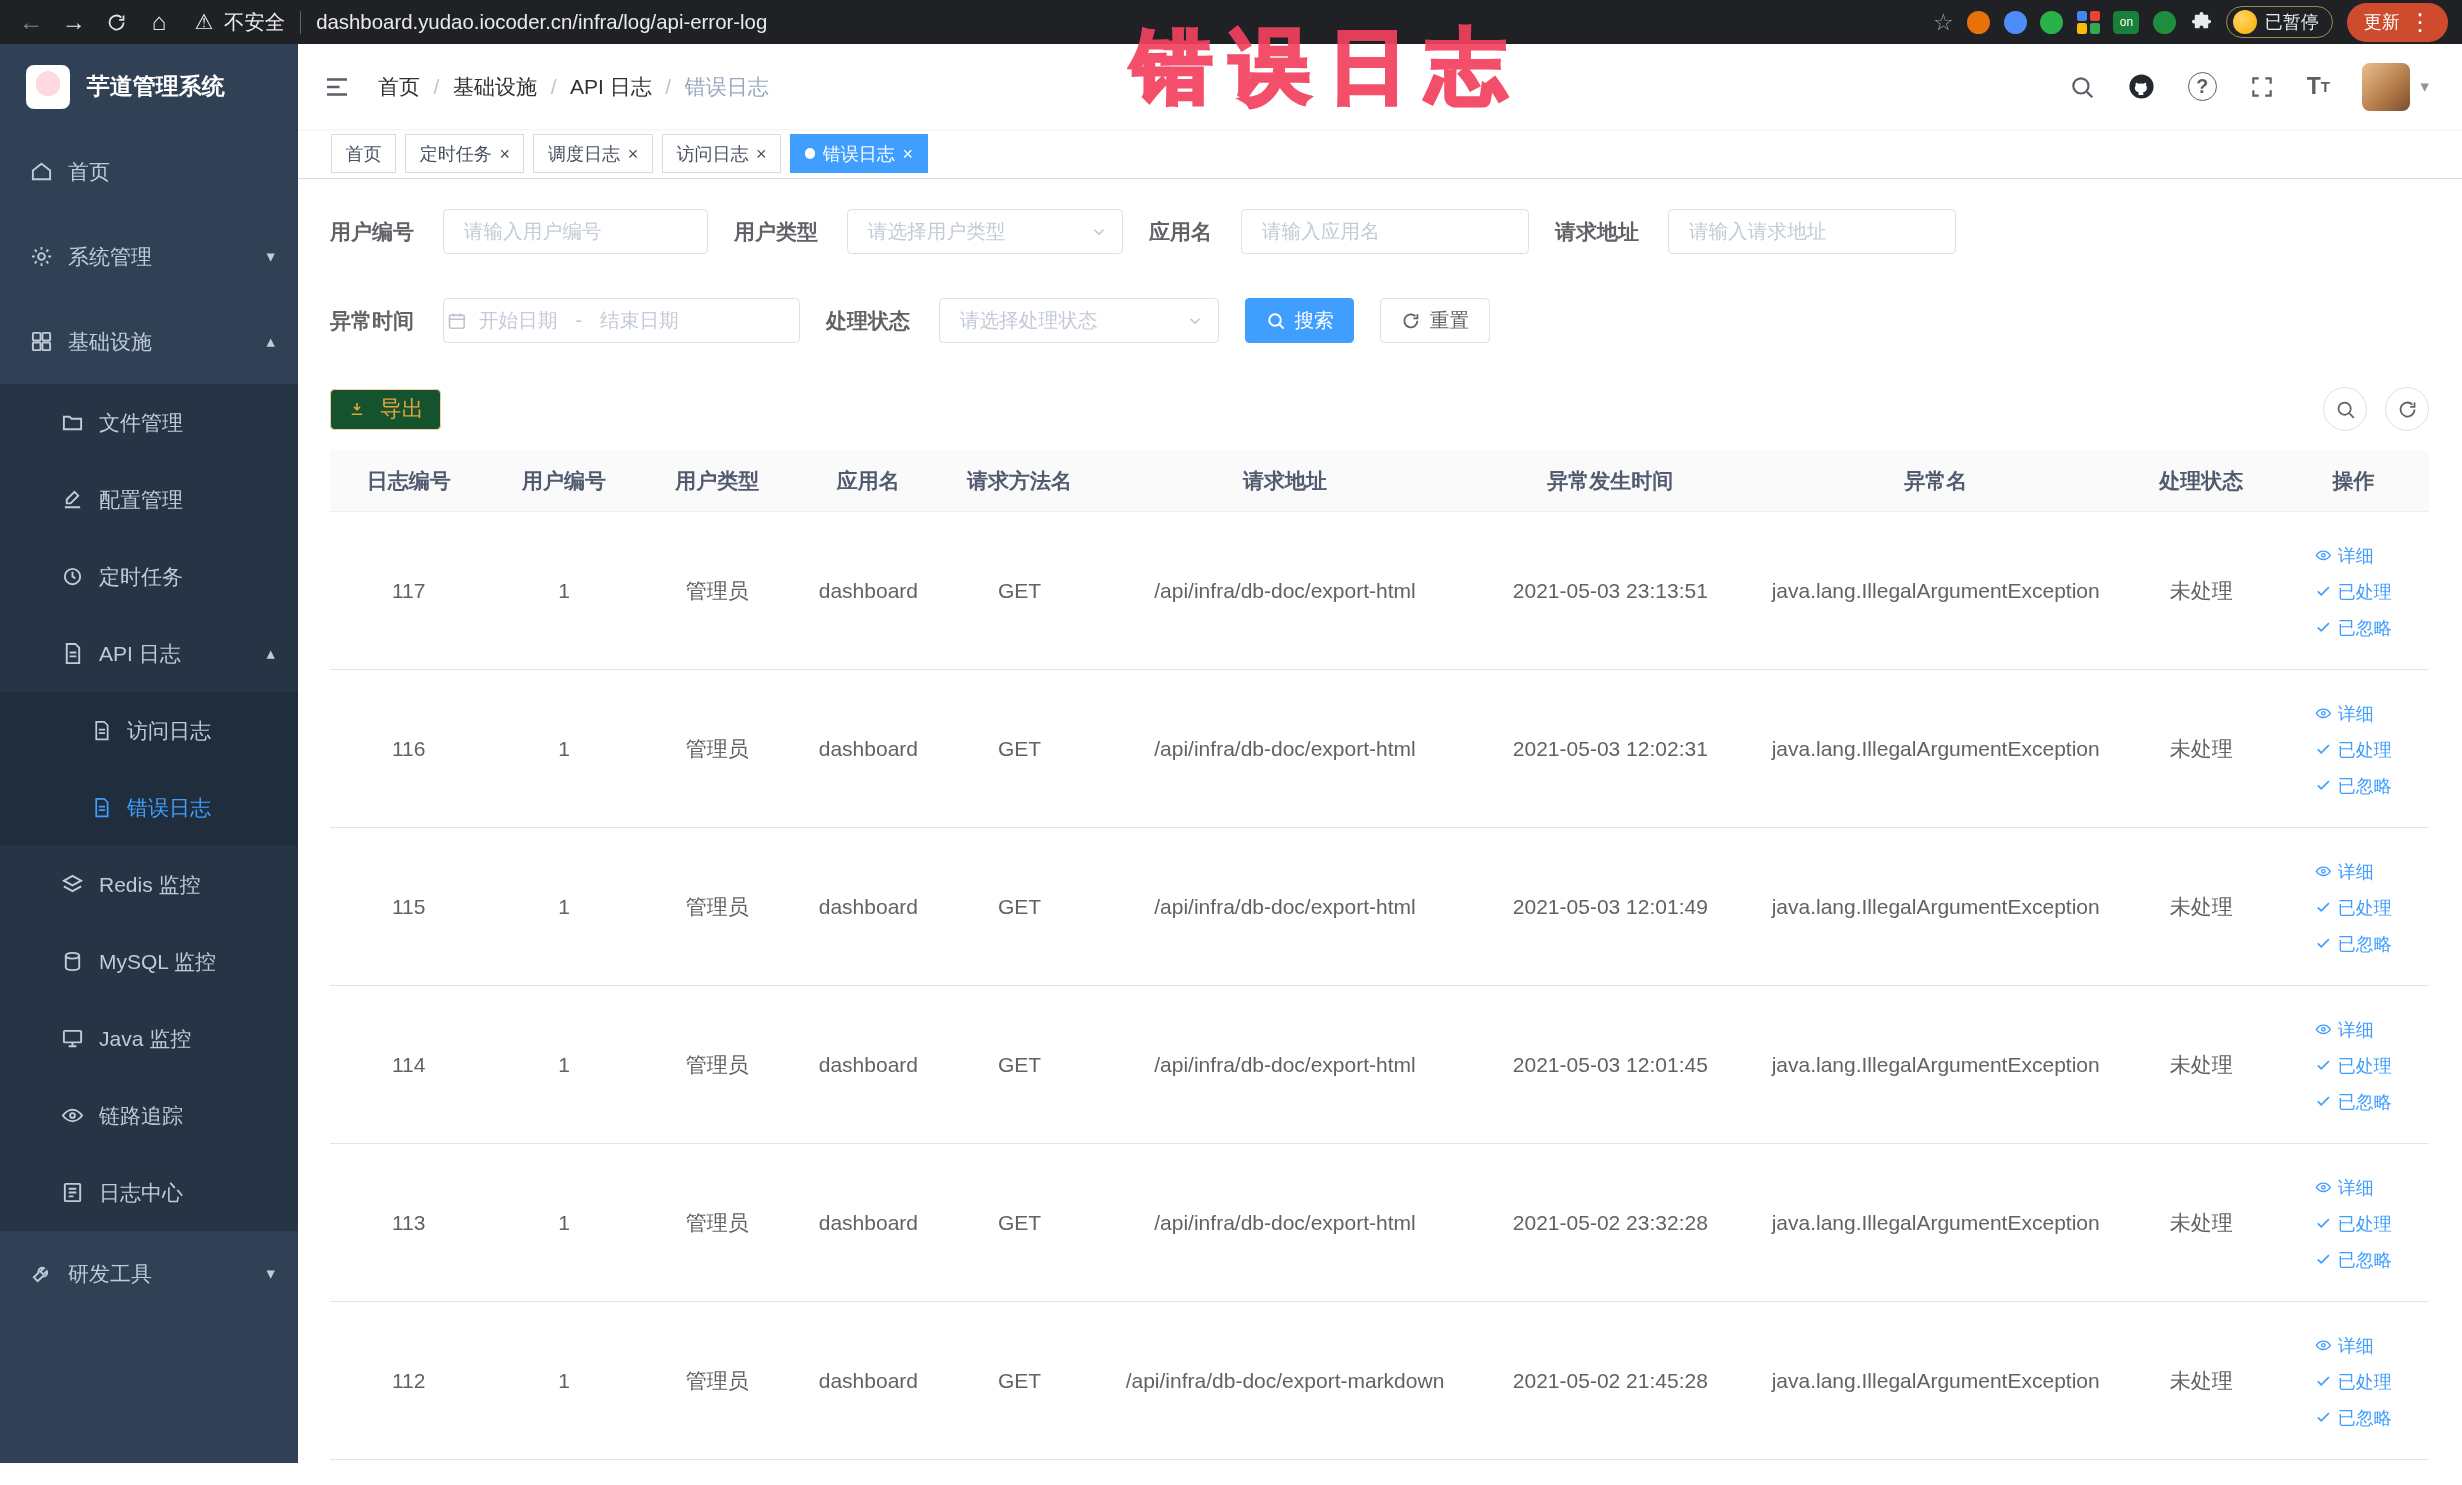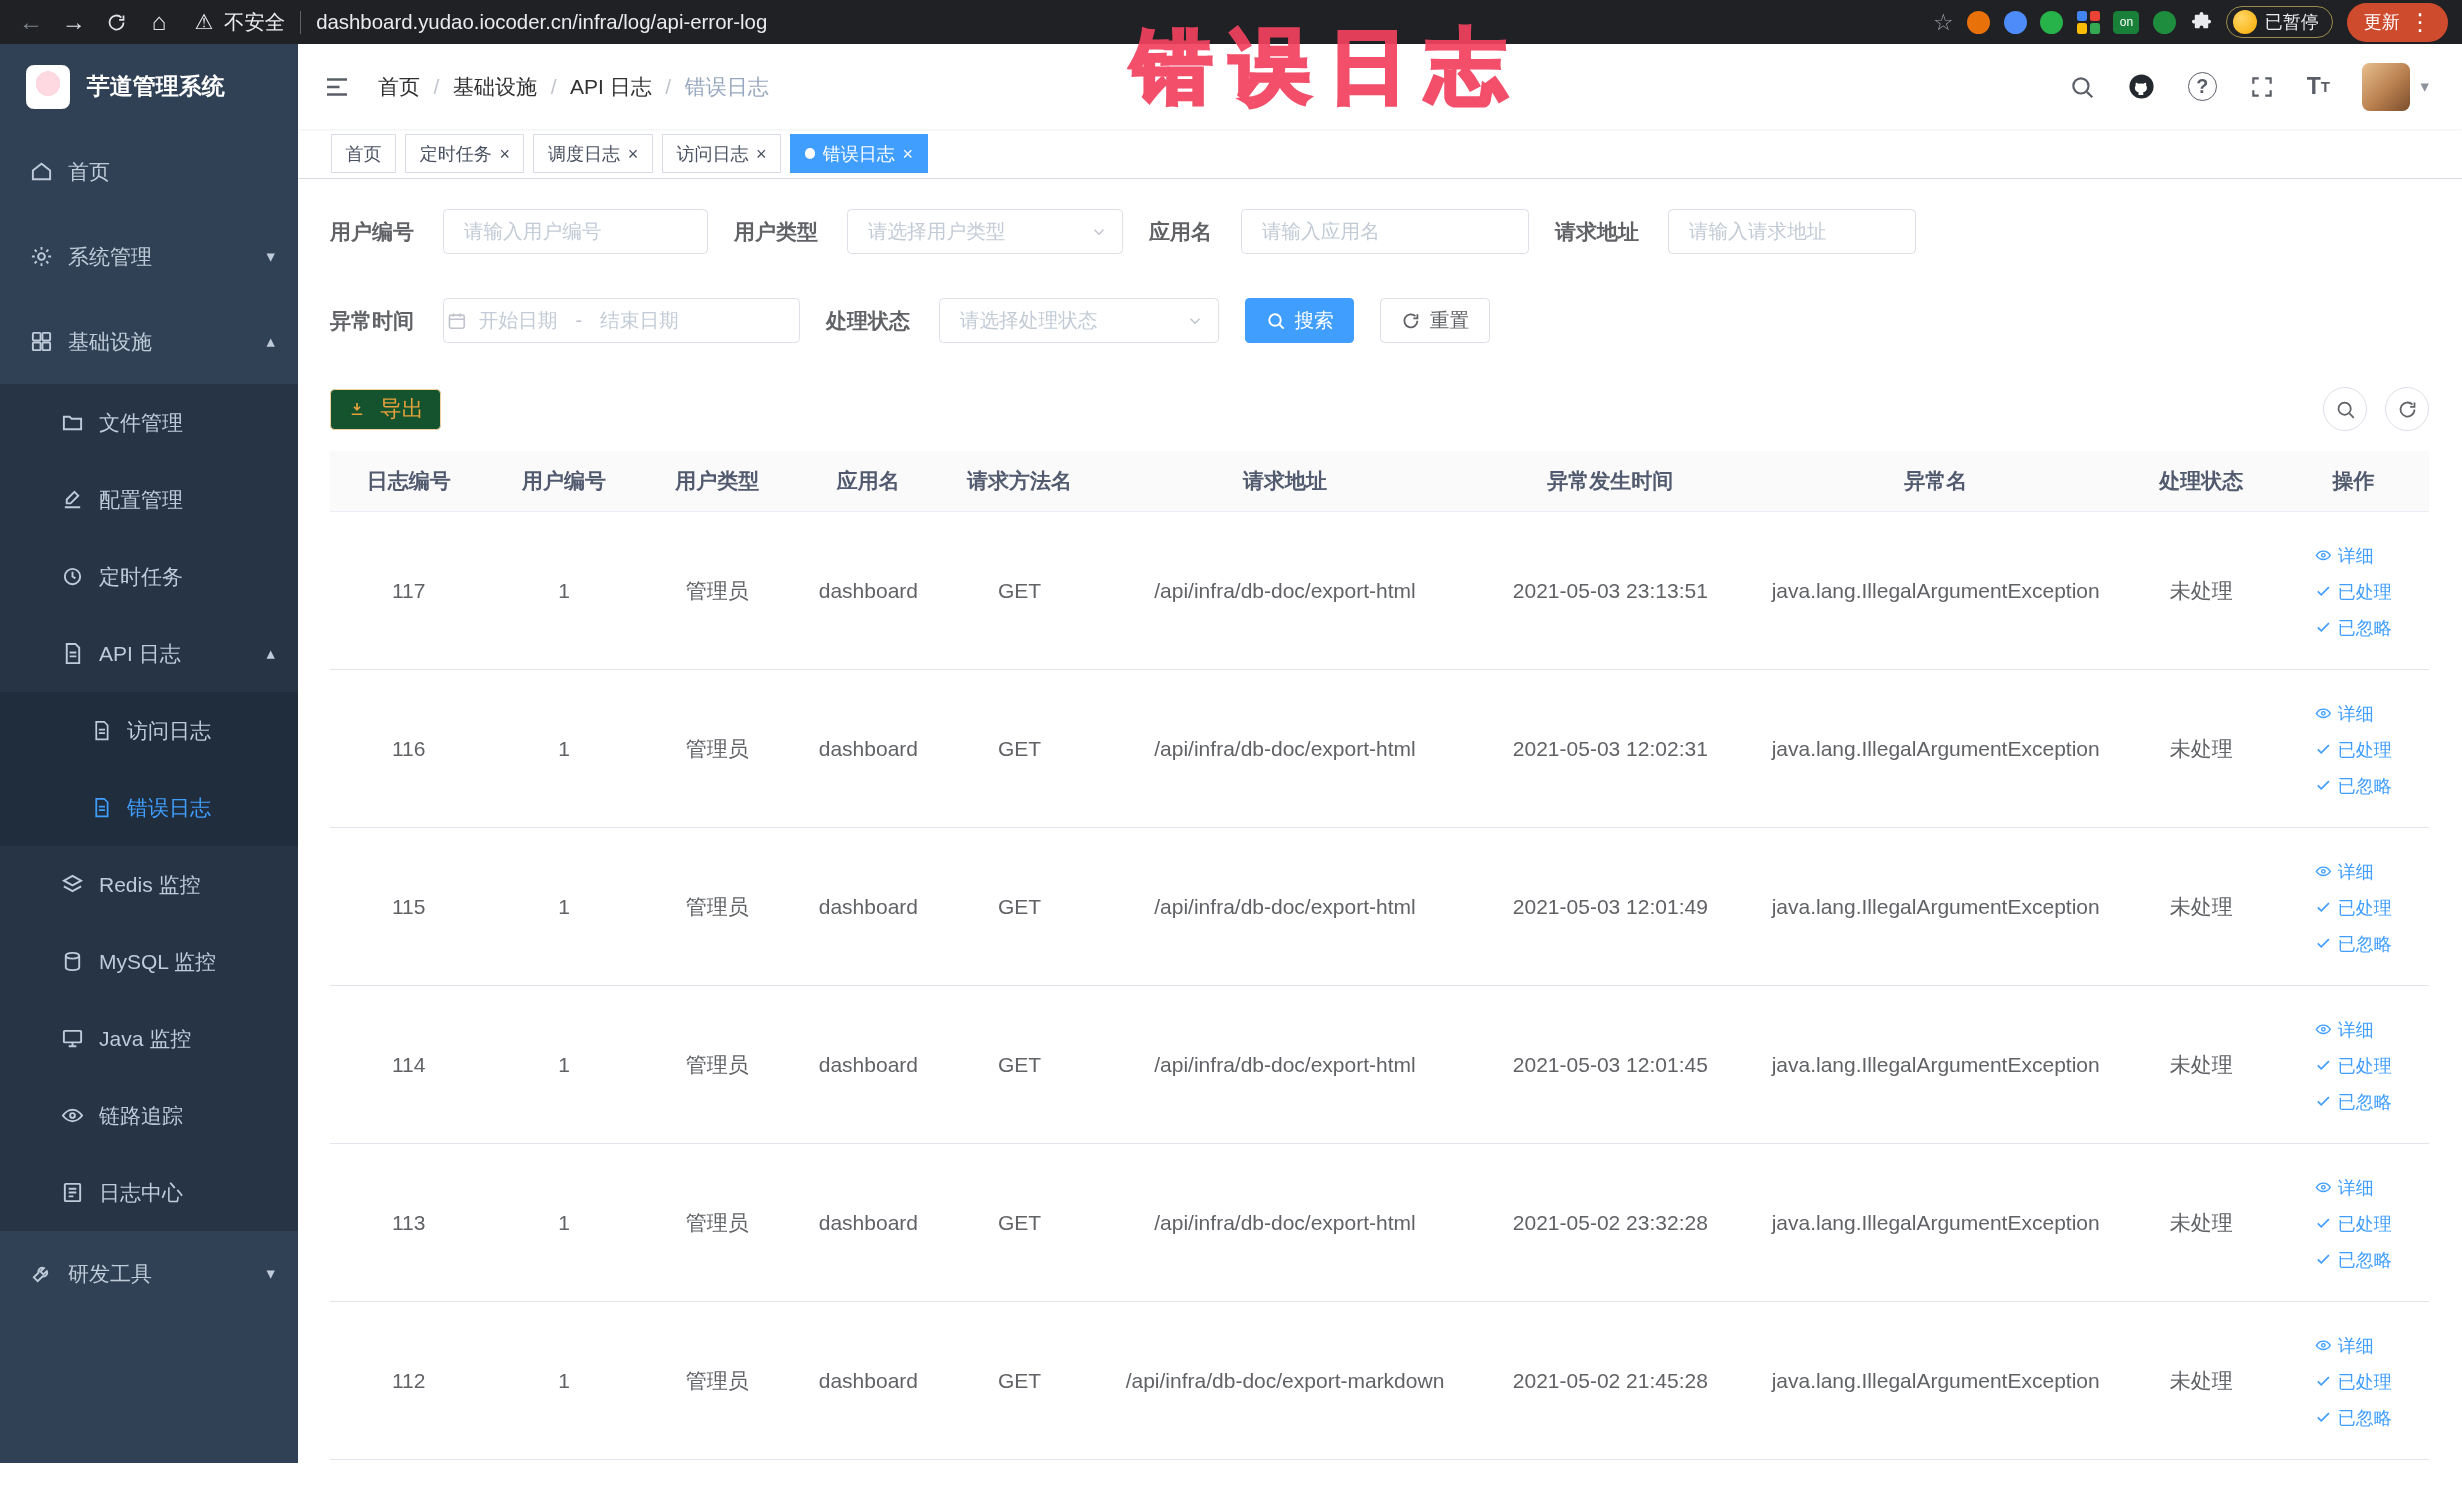--- a/index.html
+++ b/index.html
@@ -371,21 +371,21 @@
                 </svg>
             </span>
           </div>
         </div>
         <div class="f-item">
           <span class="f-label">应用名</span>
           <input class="ctrl" style="width: 288px;" placeholder="请输入应用名">
         </div>
         <div class="f-item">
           <span class="f-label">请求地址</span>
-          <input class="ctrl" style="width: 248px;" placeholder="请输入请求地址">
+          <input class="ctrl" style="width: 288px;" placeholder="请输入请求地址">
         </div>
       </div>
 
       <div class="filter-row">
         <div class="f-item">
           <span class="f-label">异常时间</span>
           <div class="ctrl daterange" style="width:357px">
             <svg width="19.7" height="19.7" viewBox="0 0 24 24" fill="none" stroke="#c0c4cc" stroke-width="2">
                 <rect x="3" y="5" width="18" height="16" rx="2"></rect>
                 <path d="M8 3v4M16 3v4M3 10h18"></path>

